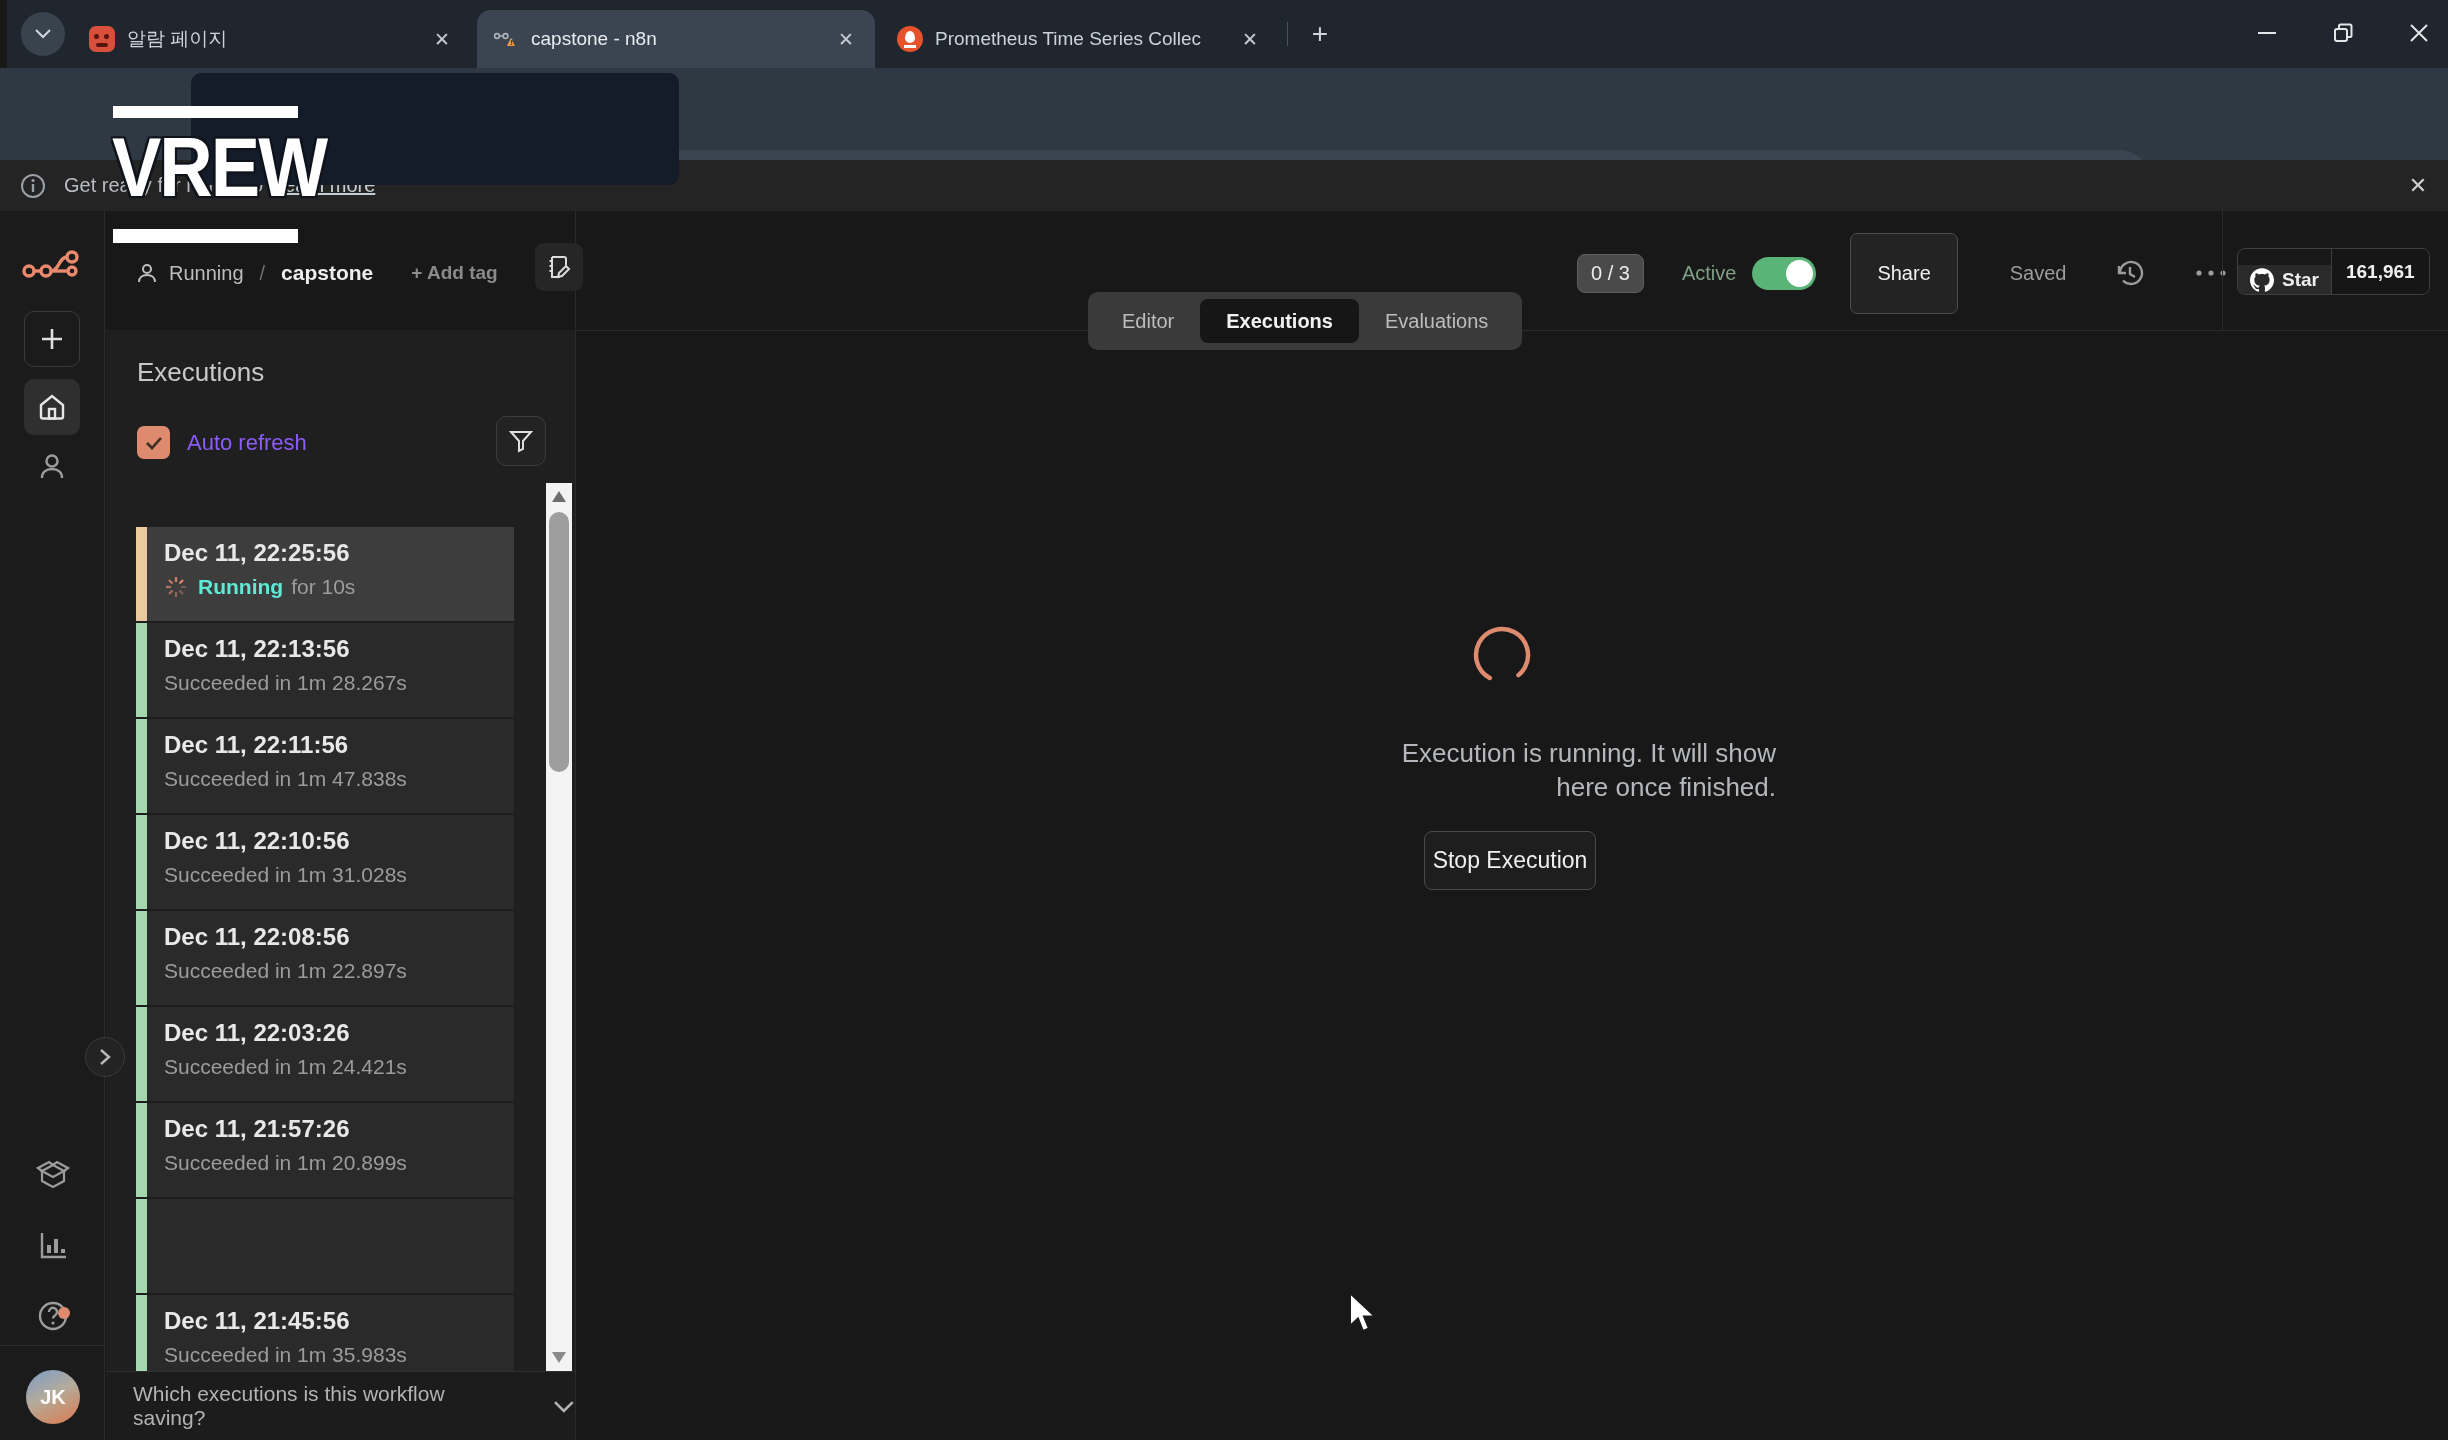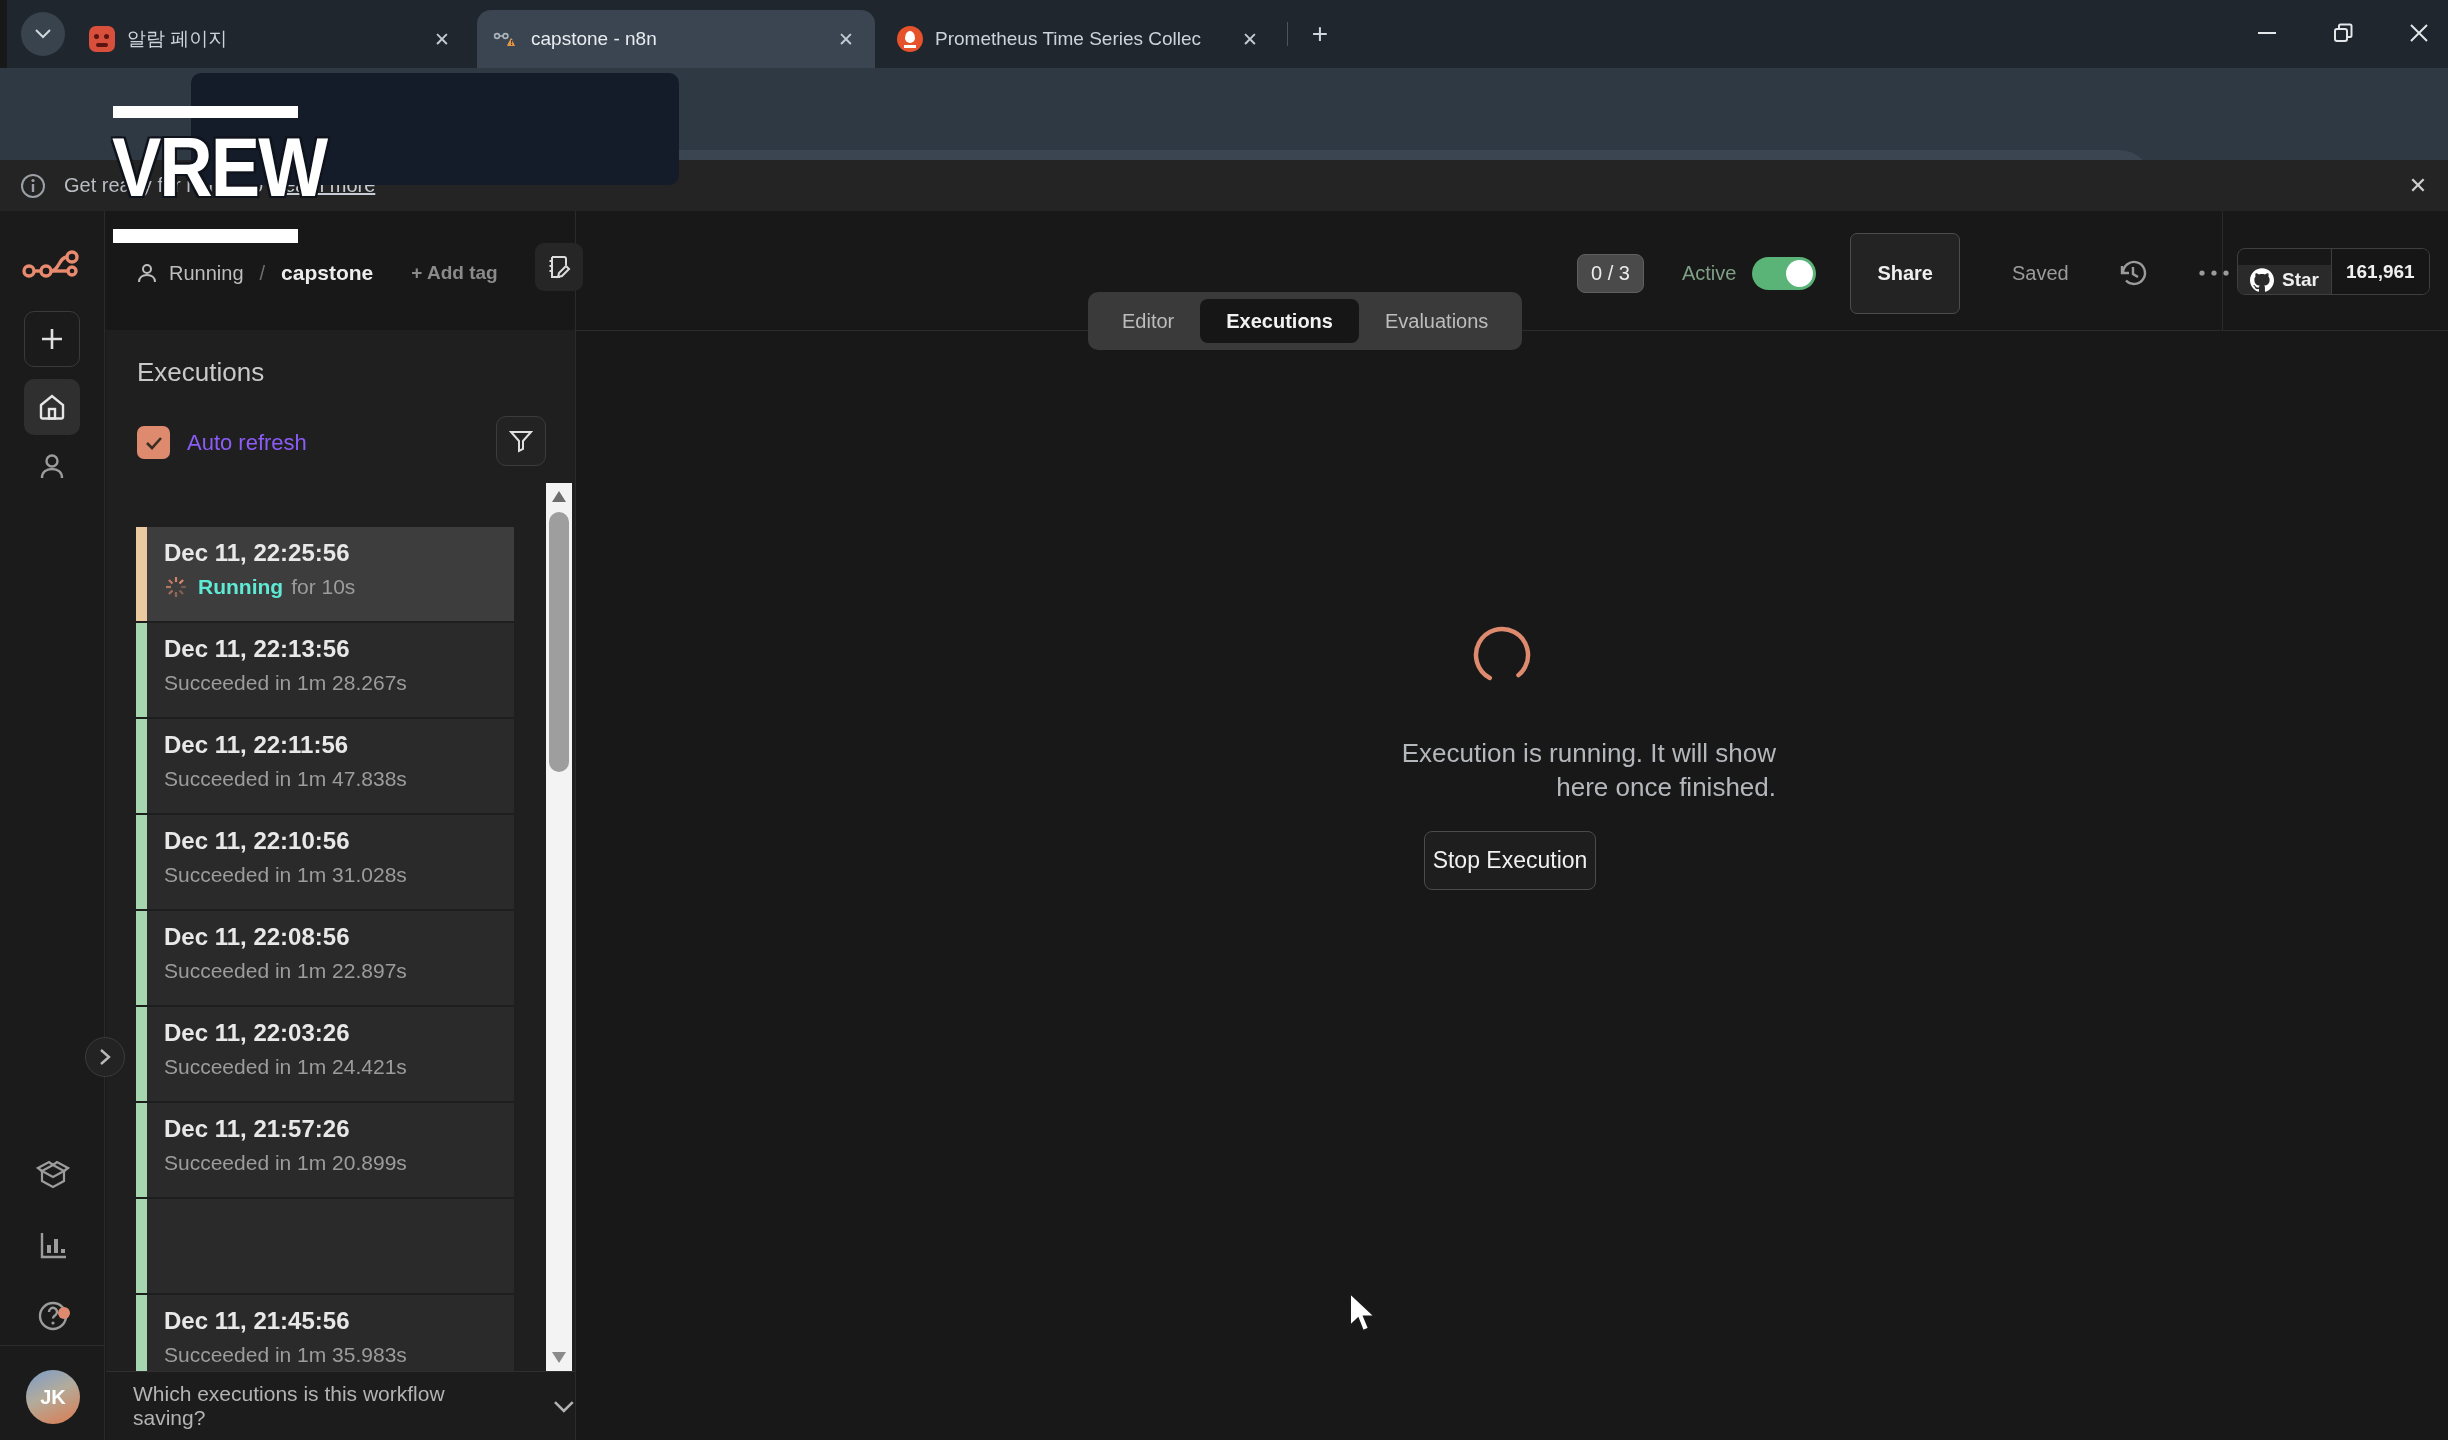--- a/index.html
+++ b/index.html
@@ -83,21 +83,21 @@
   .seg-btn { padding:0 26px; height:44px; display:flex; align-items:center; color:#bdbdbd; font-size:20px; }
   .seg-btn.active { background:#161616; border-radius:8px; color:#f2f2f2; font-weight:bold; }
 
   
   .hdr-right { position:absolute; left:1577px; top:36px; height:52px; display:flex; align-items:center; }
   .counter { background:#4a4a4a; border:1px solid #5f5f5f; color:#ececec; border-radius:8px;
     padding:7px 13px; font-size:20px; }
   .active-label { color:#7f9f86; font-size:20px; margin-left:38px; }
   .toggle { width:64px; height:33px; border-radius:17px; background:#5ab377; position:relative; margin-left:16px; }
   .toggle-knob { position:absolute; right:3px; top:3px; width:27px; height:27px; border-radius:50%; background:#fff; }
-  .share-btn { margin-left:34px; border:1px solid #4c4c4c; background:#232323; color:#f0f0f0; font-weight:bold;
+  .share-btn { margin-left:34px; border:1px solid #4c4c4c; background:#232323; color:#f0f0f0; font-weight:normal;
     border-radius:7px; font-size:20px; padding:28px 26px; }
   .saved-label { color:#9b9b9b; font-size:20px; margin-left:52px; }
   .hdr-ico { margin-left:48px; }
   .hdr-sep { position:absolute; left:2222px; top:0; width:1px; height:119px; background:#2b2b2b; }
   .gh { position:absolute; left:2237px; top:37px; height:47px; display:flex; border:1px solid #3f3f3f; border-radius:8px; overflow:hidden; }
   .gh-left { display:flex; align-items:center; gap:8px; background:#2a2a2a; padding:0 12px; color:#efefef; font-size:19px; font-weight:bold;margin-top:16px; }
   .gh-right { display:flex; align-items:center; background:#161616; padding:0 14px; color:#efefef; font-size:19px; font-weight:bold; border-left:1px solid #3f3f3f; }
 
   
   .panel { position:absolute; left:106px; top:119px; width:469px; height:1110px; background:#1f1f1f; }

